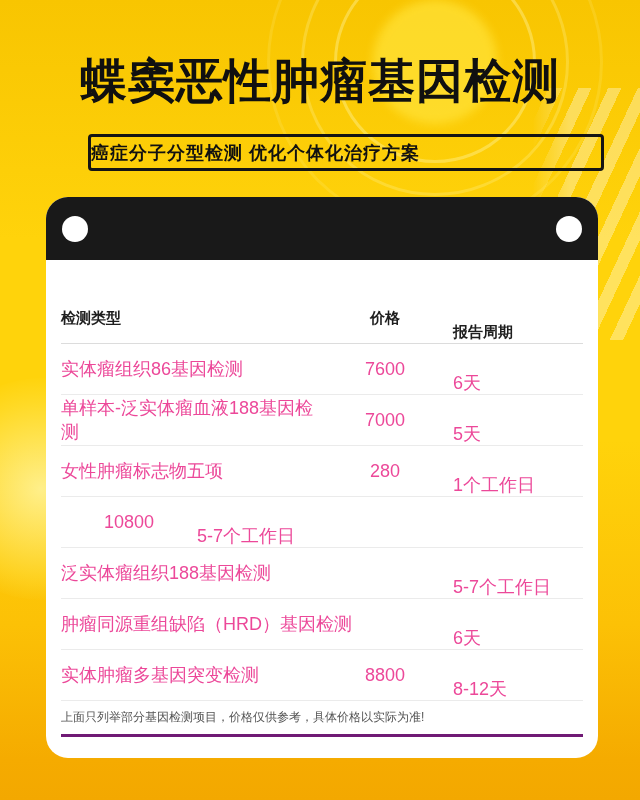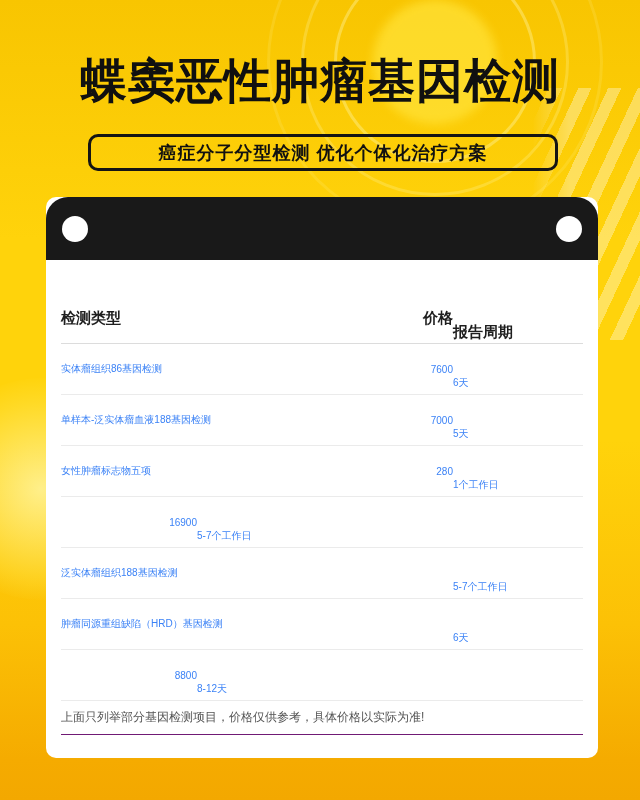--- a/index.html
+++ b/index.html
@@ -24,54 +24,54 @@
   .left-glow{
     position:absolute;left:-70px;top:378px;width:222px;height:222px;border-radius:50%;
     background:radial-gradient(circle,rgba(255,241,145,.95) 0%,rgba(255,226,70,.45) 55%,rgba(255,214,10,0) 72%);
   }
   
   .title{
     position:absolute;top:40px;left:0;width:640px;text-align:center;
     font-size:47px;font-weight:900;color:#101010;letter-spacing:1px;line-height:1.1;margin-top:15px;
   }
   .subtitle{
-    position:absolute;top:134px;left:88px;width:470px;height:37px;box-sizing:border-box;
-    border:3px solid #141414;border-radius:10px;
-    display:flex;align-items:center;justify-content:center;
+    position:absolute;top:134px;left:88px;width:516px;height:37px;box-sizing:border-box;
+    border:3px solid #141414;border-radius:4px;
+    display:flex;align-items:center;justify-content:flex-start;
     font-size:18px;font-weight:600;color:#111;letter-spacing:1px;
   }
   
   .card{
     position:absolute;left:46px;top:197px;width:552px;height:561px;
-    background:#ffffff;border-radius:10px;
+    background:#ffffff;border-radius:22px;
   }
   .card-head{
     height:63px;background:#191919;border-radius:22px 22px 0 0;
     display:flex;align-items:center;justify-content:space-between;
     padding:0 16px;box-sizing:border-box;
   }
   .hole{width:26px;height:26px;border-radius:50%;background:#ffffff;}
   .card-body{padding:0 15px;}
   .thead{
     height:84px;box-sizing:border-box;padding-top:34px;
     display:flex;align-items:center;
     border-bottom:1px solid #dcdcdc;
     font-size:15px;font-weight:700;color:#1e1e1e;
   }
   .row{
     height:50px;display:flex;align-items:center;
     border-bottom:1px solid #ebebeb;
-    font-size:10px;color:#3b82f6;
+    font-size:18px;color:#ec4899;
   }
   .col-name{flex:1;text-align:left;}
-  .col-price{width:136px;text-align:right;}
+  .col-price{width:136px;text-align:center;}
   .col-period{width:130px;margin-top:28px;}
   .note-row{
     height:33px;display:flex;align-items:center;
-    border-bottom:1px solid #701a75;
+    border-bottom:3px solid #701a75;
     font-size:12px;color:#555555;
   }
 </style>
 </head>
 <body>
 
 <div class="rings">
   <div class="ring3"></div>
   <div class="ring2"></div>
   <div class="ring1"></div>
@@ -107,32 +107,33 @@
           <span class="col-name">单样本-泛实体瘤血液188基因检测</span>
           <span class="col-price">7000</span>
           <span class="col-period">5天</span>
         </div>
         <div class="row">
           <span class="col-name">女性肿瘤标志物五项</span>
           <span class="col-price">280</span>
           <span class="col-period">1个工作日</span>
         </div>
         <div class="row">
-          <span class="col-price">16900</span>
+          <span class="col-price">10800</span>
           <span class="col-period">5-7个工作日</span>
         </div>
         <div class="row">
           <span class="col-name">泛实体瘤组织188基因检测</span>
           <span class="col-period">5-7个工作日</span>
         </div>
         <div class="row">
           <span class="col-name">肿瘤同源重组缺陷（HRD）基因检测</span>
           <span class="col-period">6天</span>
         </div>
         <div class="row">
+          <span class="col-name">实体肿瘤多基因突变检测</span>
           <span class="col-price">8800</span>
           <span class="col-period">8-12天</span>
         </div>
       </div>
     <div class="note-row">
       <span>上面只列举部分基因检测项目，价格仅供参考，具体价格以实际为准!</span>
     </div>
   </div>
 </div>
 

